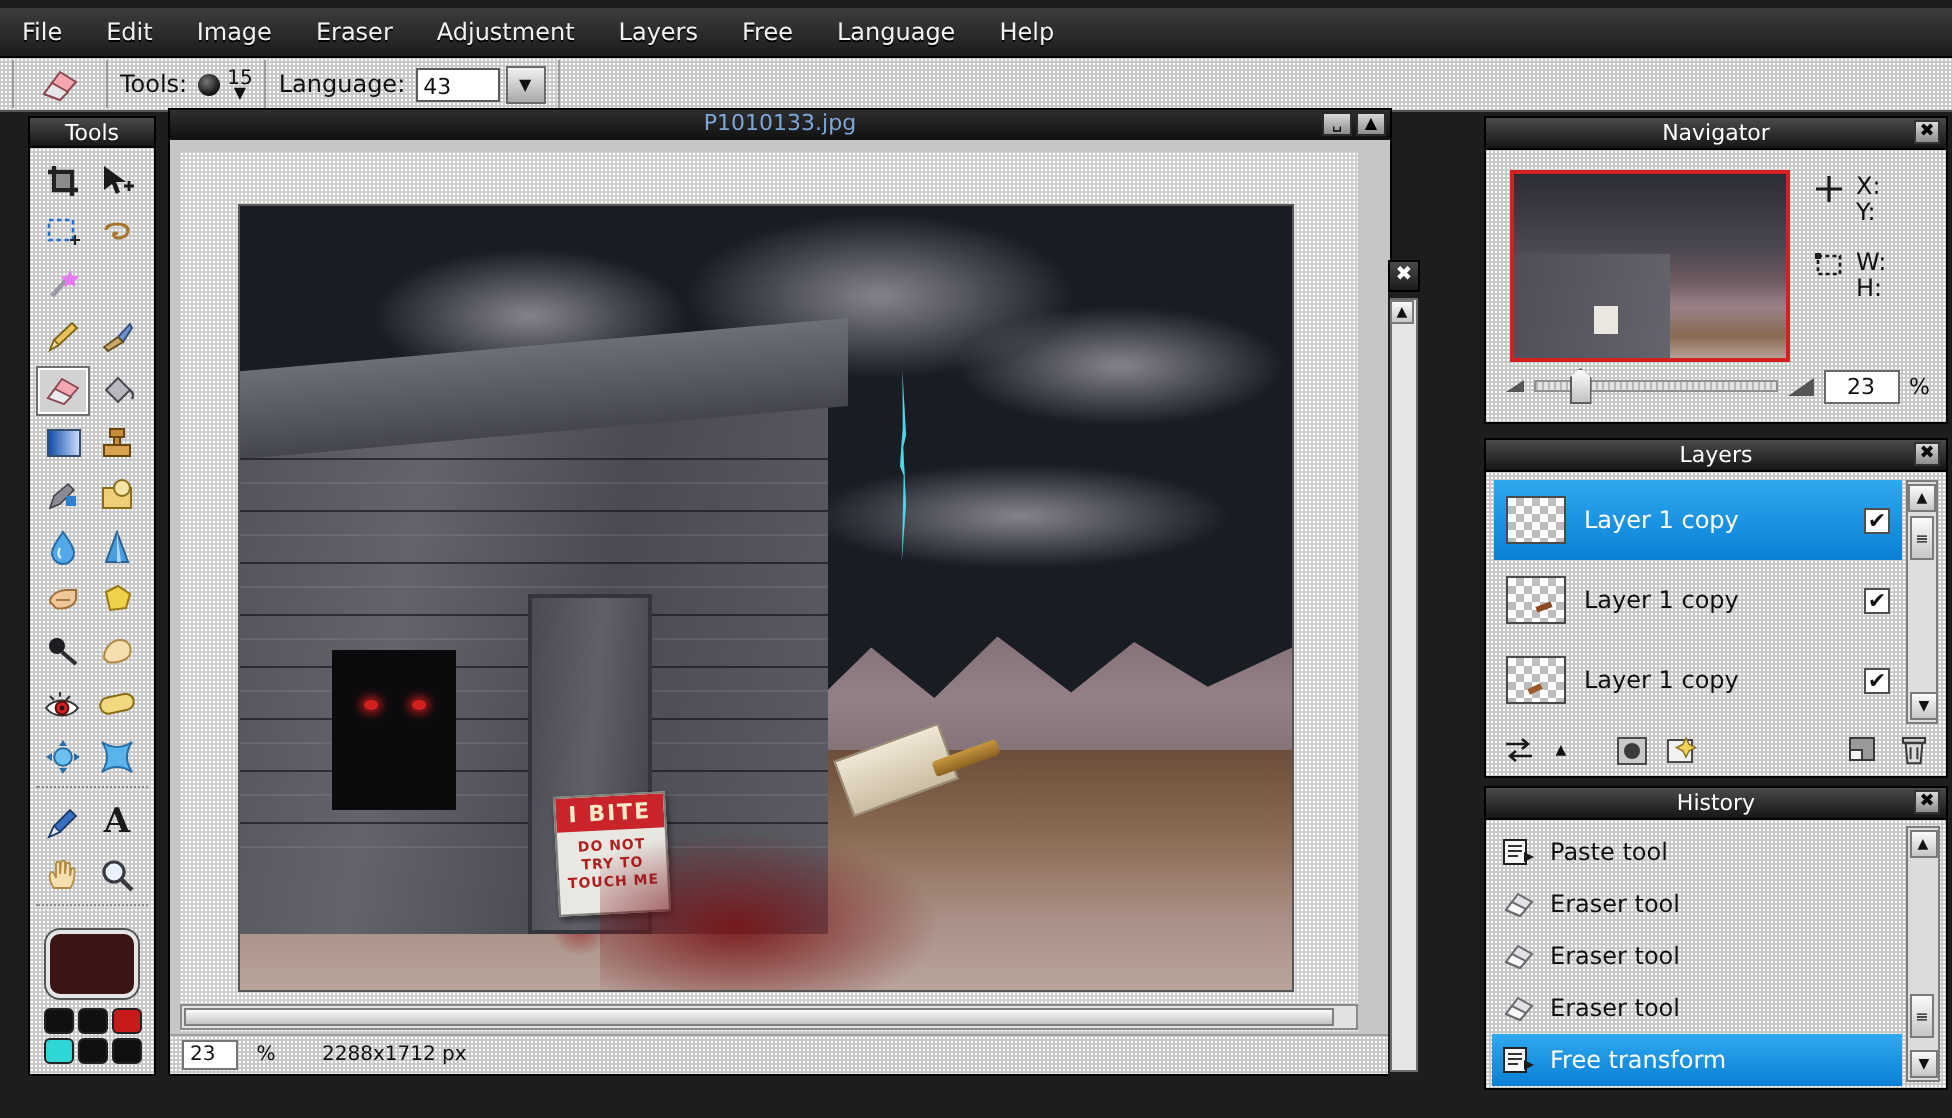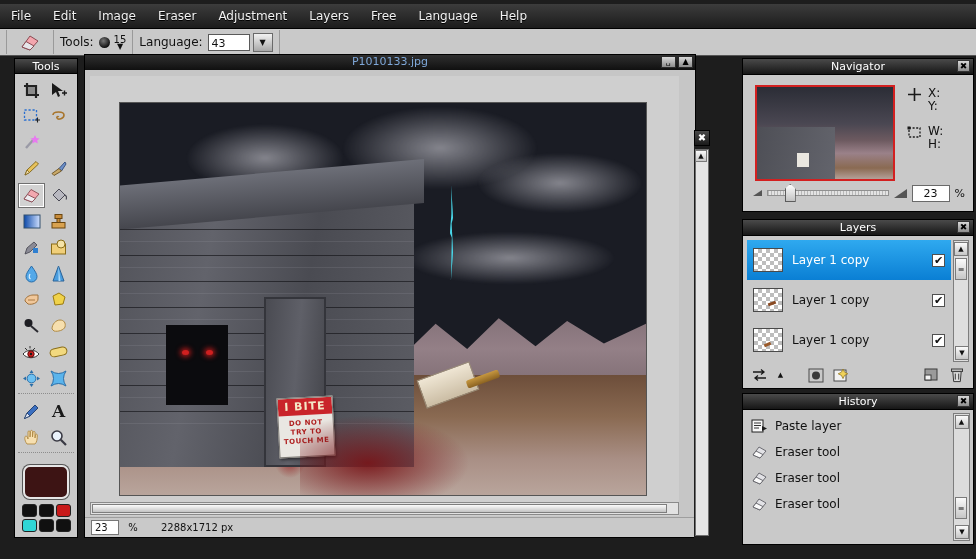--- a/index.html
+++ b/index.html
@@ -819,21 +819,21 @@
     </div>
     <div class="rbody dotted">
       <div class="hist-list">
 
         <div class="hist-row">
           <svg width="17" height="15" viewBox="0 0 17 15">
             <rect x="1" y="1" width="11" height="12" fill="#f8f8f8" stroke="#222"></rect>
             <path d="M3 4 h7 M3 6.5 h7 M3 9 h5" stroke="#333" stroke-width="1"></path>
             <polygon points="11,7 16,9.5 11,12" fill="#1a1a1a"></polygon>
           </svg>
-          <span>Paste layer</span>
+          <span>Paste tool</span>
         </div>
 
         <div class="hist-row">
           <svg width="17" height="14" viewBox="0 0 17 14">
             <polygon points="2,10 8,2 15,6 9,13" fill="#e2e2e6" stroke="#6a6a70"></polygon>
             <polygon points="2,10 5,6 12,9.6 9,13" fill="#fafafa" stroke="#6a6a70"></polygon>
           </svg>
           <span>Eraser tool</span>
         </div>
 
@@ -846,20 +846,28 @@
         </div>
 
         <div class="hist-row">
           <svg width="17" height="14" viewBox="0 0 17 14">
             <polygon points="2,10 8,2 15,6 9,13" fill="#e2e2e6" stroke="#6a6a70"></polygon>
             <polygon points="2,10 5,6 12,9.6 9,13" fill="#fafafa" stroke="#6a6a70"></polygon>
           </svg>
           <span>Eraser tool</span>
         </div>
 
+        <div class="hist-row sel">
+          <svg width="17" height="15" viewBox="0 0 17 15">
+            <rect x="1" y="1" width="11" height="12" fill="#f8f8f8" stroke="#222"></rect>
+            <path d="M3 4 h7 M3 6.5 h7 M3 9 h5" stroke="#333" stroke-width="1"></path>
+            <polygon points="11,7 16,9.5 11,12" fill="#1a1a1a"></polygon>
+          </svg>
+          <span>Free transform</span>
+        </div>
       </div>
 
       <div class="hist-scroll">
         <div class="ls-btn" style="margin-top:1px;">▲</div>
         <div class="ls-thumb" style="position:absolute;bottom:19px;left:1px;">≡</div>
         <div class="ls-btn" style="position:absolute;bottom:1px;left:1px;">▼</div>
       </div>
     </div>
   </div>
 

